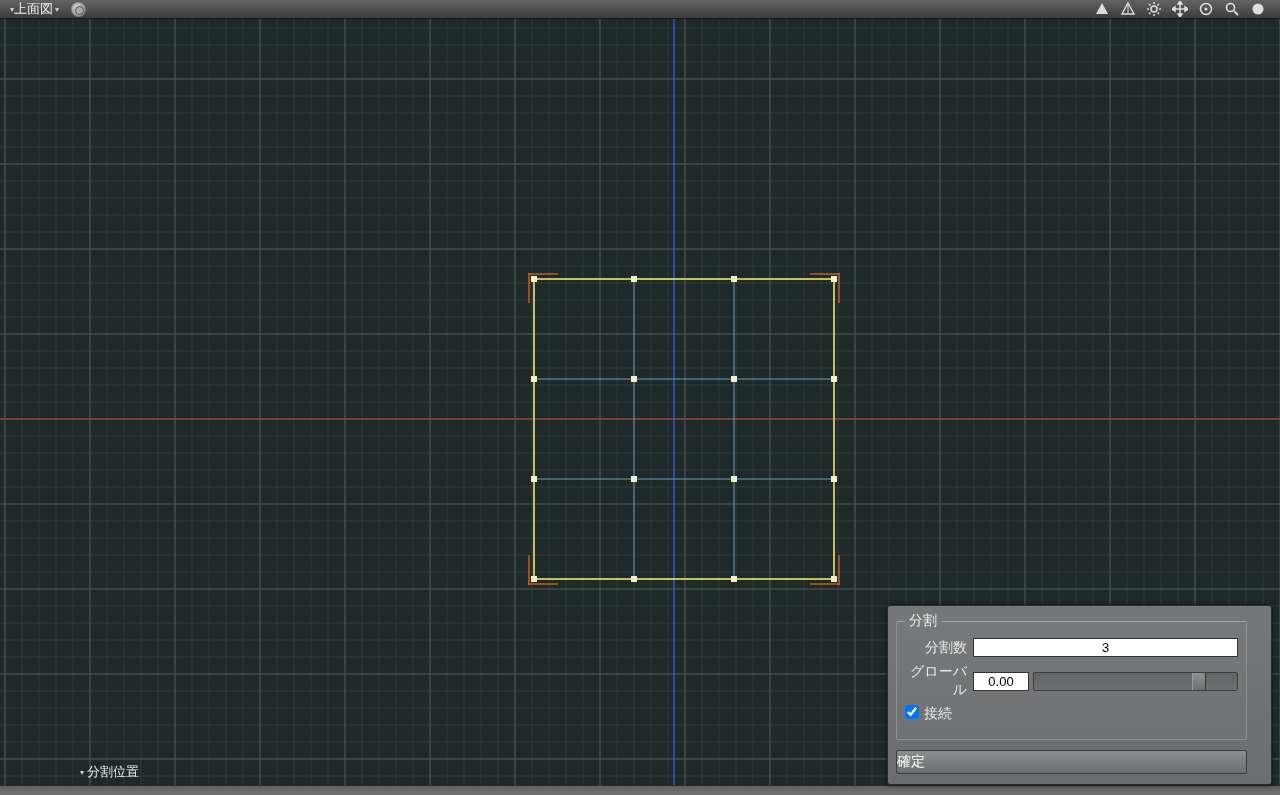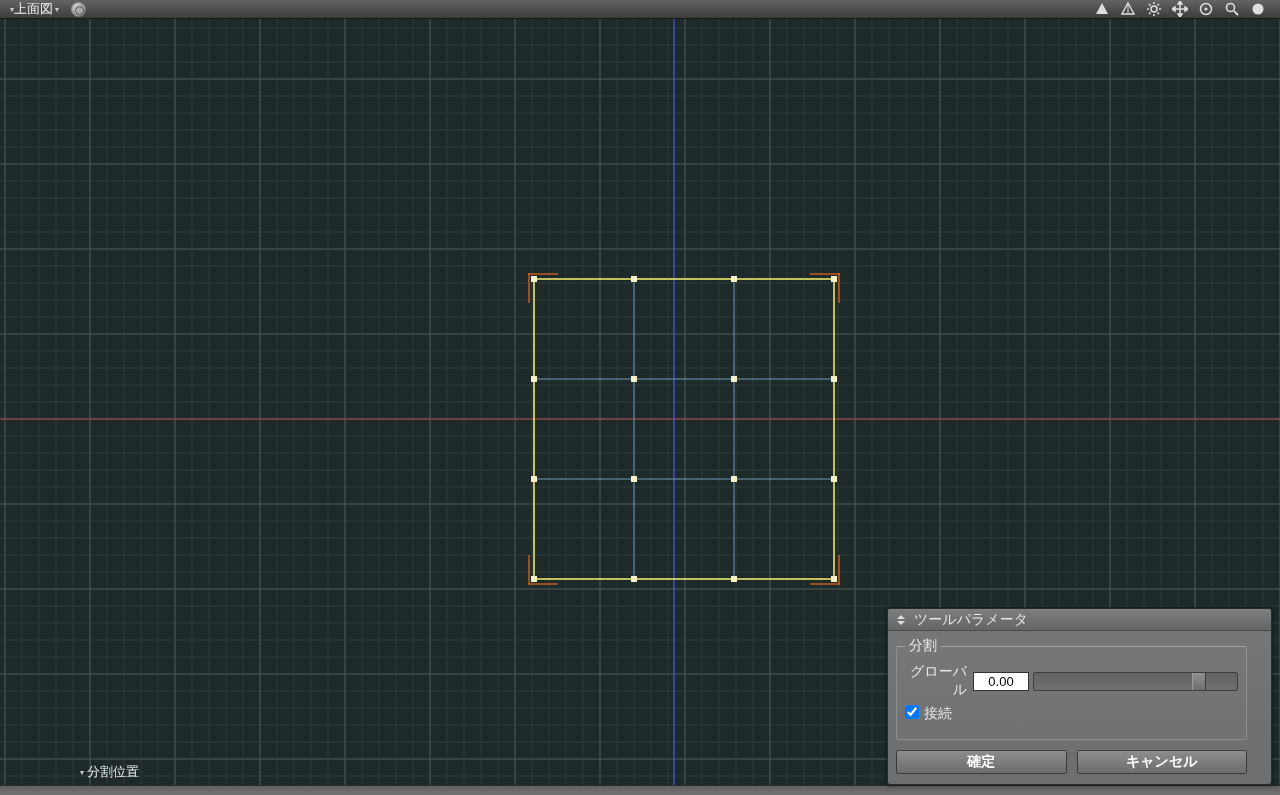--- a/index.html
+++ b/index.html
@@ -91,21 +91,21 @@
     background: linear-gradient(#8d8f91, #6d6f71);
     border-left: 1px solid #9a9c9e; border-right: 1px solid #3a3a3a;
   }
   .chk { width: 14px; height: 14px; margin-right: 5px; }
   .btnrow { display: flex; gap: 10px; }
   .btn {
     flex: 1; height: 24px;
     background: linear-gradient(#8b8d8f, #6b6d6f);
     border: 1px solid #3b3b3b; border-radius: 2px;
     color: #fff; font-size: 14px; cursor: pointer;
-    display:flex; align-items:center; justify-content:center;font-weight:bold;
+    display:flex; align-items:center; justify-content:flex-start;
   }
 
   
   .bottombar { position: absolute; left: 0; right: 0; bottom: 0; height: 10px;
     background: linear-gradient(#5f5f5f, #747474); border-top: 1px solid #2a2a2a; }
 </style>
 </head>
 <body>
 
 <div class="topbar">
@@ -368,50 +368,42 @@
       </g>
     </svg>
   </div>
   <div class="space-label">
     <span class="tri">▾</span>
     <span>分割位置</span>
   </div>
 </div>
 
 <div class="panel">
-  <div class="panel-title">
-    <span class="updn">
-      <svg width="12" height="12" viewBox="0 0 12 12">
-          <polygon points="6,1 2,5 10,5" fill="#ddd"></polygon>
-          <polygon points="6,11 2,7 10,7" fill="#ddd"></polygon>
-        </svg>
-    </span>
-    <span>ツールパラメータ</span>
-  </div>
   <div class="panel-body">
     <fieldset class="group">
       <legend>分割</legend>
+      <div class="row">
+        <span class="row-label">分割数</span>
+        <input class="num-input" value="3" style="">
+      </div>
       <div class="row">
         <span class="row-label">グローバル</span>
         <input class="num-small" value="0.00" style="">
         <div class="slider-wrap">
           <div class="slider-thumb" id="slider-thumb" style="left: 78%;"></div>
         </div>
       </div>
       <div class="row">
         <label class="row-label wide" style="display:flex;align-items:flex-start;">
           <input type="checkbox" class="chk" id="connect-chk" checked="" style="">
           <span>接続</span>
         </label>
       </div>
     </fieldset>
     <div class="btnrow">
       <div class="btn">
           <span>確定</span>
         </div>
-      <div class="btn">
-          <span>キャンセル</span>
-        </div>
     </div>
   </div>
 </div>
 
 <div class="bottombar"></div>
 
 </body></html>

